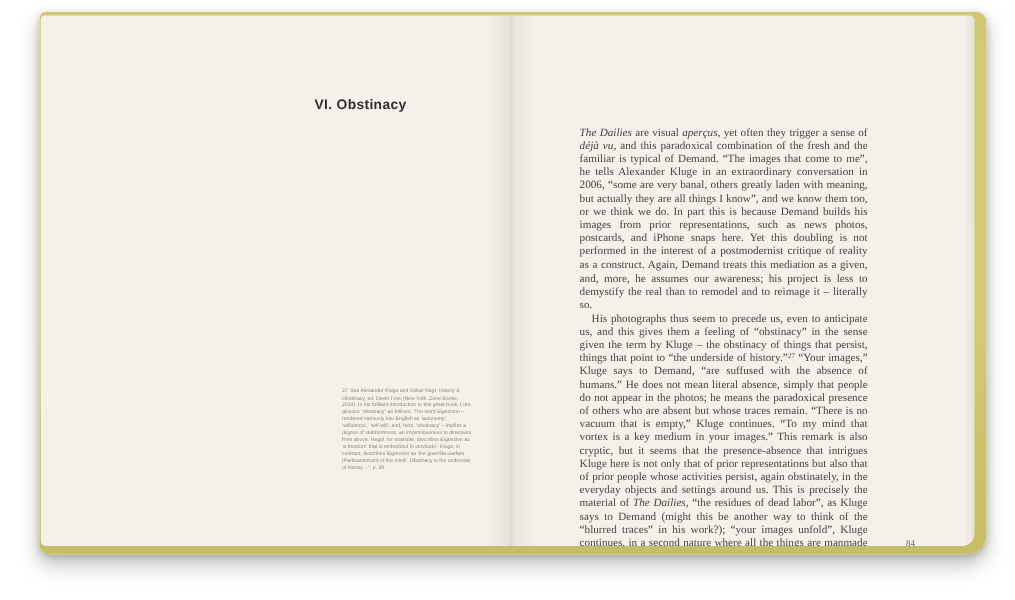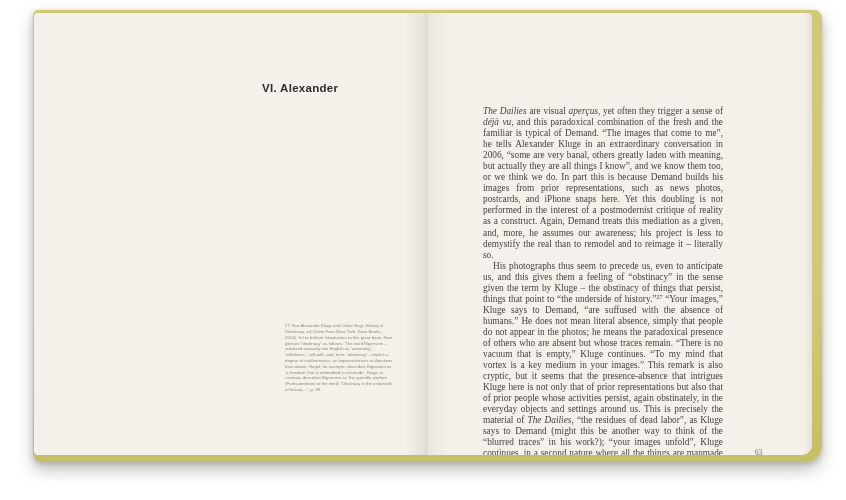--- a/index.html
+++ b/index.html
@@ -67,28 +67,28 @@
 </head>
 <body>
 
 <div class="stage">
   <div class="book">
     <div class="pages">
 
       <div class="gutter"></div>
       <div class="page-edge-right"></div>
 
-      <h2 class="chapter-heading">VI. Alexander</h2>
+      <h2 class="chapter-heading">VI. Obstinacy</h2>
 
       <div class="footnote-scale">
         <span class="fn-marker">27</span><span class="fn-text">See Alexander Kluge and Oskar Negt, History &amp; Obstinacy, ed. Devin Fore (New York: Zone Books, 2014). In his brilliant introduction to this great book, Fore glosses “obstinacy” as follows: ‘The word Eigensinn – rendered variously into English as ‘autonomy’, ‘wilfulness’, ‘self-will’, and, here, ‘obstinacy’ – implies a degree of stubbornness, an imperviousness to directives from above. Hegel, for example, describes Eigensinn as ‘a freedom’ that is embedded in servitude’. Kluge, in contrast, describes Eigensinn as ‘the guerrilla warfare (Partisanentum) of the mind’. Obstinacy is the underside of history…”, p. 39.</span>
       </div>
 
       <div class="body-text">
         <p><span style="font-style: italic;">The Dailies</span><span> are visual </span><span style="font-style: italic;">aperçus</span><span>, yet often they trigger a sense of </span><span style="font-style: italic;">déjà vu</span><span>, and this paradoxical combination of the fresh and the familiar is typical of Demand. “The images that come to me”, he tells Alexander Kluge in an extraordinary conversation in 2006, “some are very banal, others greatly laden with meaning, but actually they are all things I know”, and we know them too, or we think we do. In part this is because Demand builds his images from prior representations, such as news photos, postcards, and iPhone snaps here. Yet this doubling is not performed in the interest of a postmodernist critique of reality as a construct. Again, Demand treats this mediation as a given, and, more, he assumes our awareness; his project is less to demystify the real than to remodel and to reimage it – literally so.</span></p>
         <p class="indent"><span>His photographs thus seem to precede us, even to anticipate us, and this gives them a feeling of “obstinacy” in the sense given the term by Kluge – the obstinacy of things that persist, things that point to “the underside of history.”</span><sup>27</sup><span> “Your images,” Kluge says to Demand, “are suffused with the absence of humans.” He does not mean literal absence, simply that people do not appear in the photos; he means the paradoxical presence of others who are absent but whose traces remain. “There is no vacuum that is empty,” Kluge continues. “To my mind that vortex is a key medium in your images.” This remark is also cryptic, but it seems that the presence-absence that intrigues Kluge here is not only that of prior representations but also that of prior people whose activities persist, again obstinately, in the everyday objects and settings around us. This is precisely the material of </span><span style="font-style: italic;">The Dailies</span><span>, “the residues of dead labor”, as Kluge says to Demand (might this be another way to think of the “blurred traces” in his work?); “your images unfold”, Kluge continues, in a second nature where all the things are manmade and where “human abilities appear outside us and</span></p>
       </div>
 
-      <div class="page-number">63</div>
+      <div class="page-number">84</div>
 
     </div>
   </div>
 </div>
 
 </body></html>

